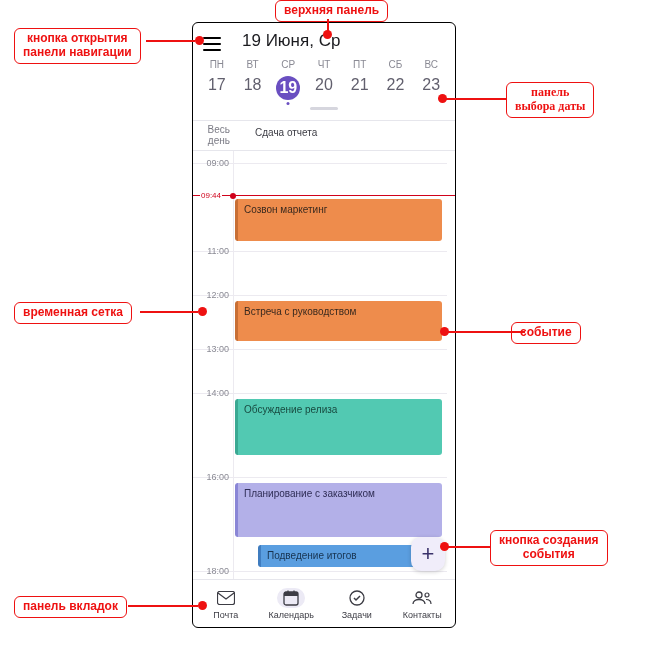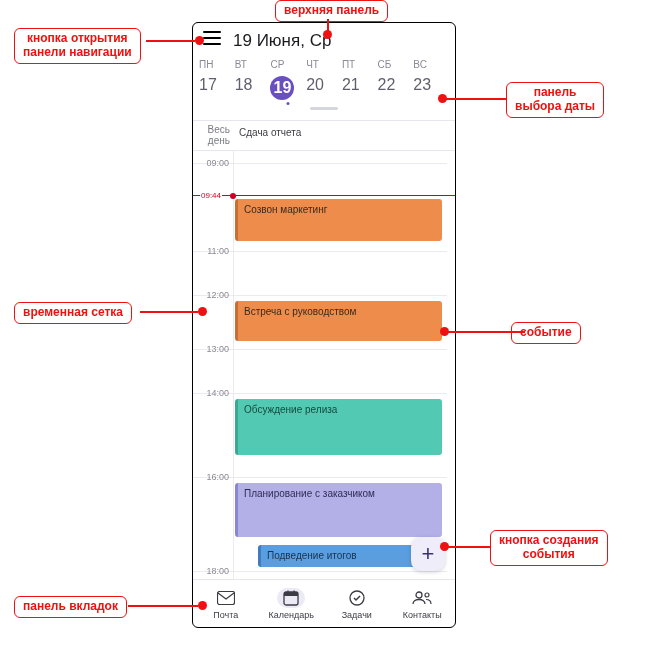--- a/index.html
+++ b/index.html
@@ -21,46 +21,46 @@
     border: 1px solid #000;
     border-radius: 6px;
     background: #fff;
     overflow: hidden;
     display: flex;
     flex-direction: column;
   }
   
   .hdr {
     display: flex;
-    align-items: flex-start;
-    gap: 12px;
+    align-items: flex-end;
+    gap: 21px;
     padding: 8px 10px 4px 10px;
   }
   .burger { width: 18px; height: 14px; position: relative; cursor: pointer; }
   .burger span, .burger::before, .burger::after {
     content: ""; position: absolute; left: 0; width: 18px; height: 2px; background: #000; border-radius: 1px;
   }
   .burger::before { top: 0; } .burger span { top: 6px; } .burger::after { top: 12px; }
   .title { font-size: 17px; font-weight: 500; color: #1b1b1f; }
   
   .week { padding: 2px 6px 4px 6px; }
   .dow, .dnum { display: flex; }
-  .dcell { flex: 1; text-align: left; }
+  .dcell { flex: 1; text-align: center; }
   .dow .dcell { font-size: 10px; color: #8a8a94; padding: 2px 0; }
   .dnum .dcell { font-size: 16px; color: #615f6d; padding: 4px 0; position: relative; cursor: pointer; }
   .dnum .dcell .bubble {
     display: inline-flex; align-items: center; justify-content: center;
     width: 24px; height: 24px; border-radius: 50%; background: #6a4fc1; color: #fff; font-weight: 600;
   }
   .dnum .dcell .dot { position: absolute; left: 50%; transform: translateX(-50%); bottom: -1px; width: 3px; height: 3px; border-radius: 50%; background: #6a4fc1; }
   .handle { width: 28px; height: 3px; background: #d6d6de; border-radius: 2px; margin: 3px auto 6px; }
   
   .allday { display: flex; border-top: 1px solid #e6e6ec; border-bottom: 1px solid #e6e6ec; font-size: 10px; }
   .allday .lab { width: 40px; padding: 4px 3px; color: #7a7a84; text-align: right; line-height: 1.05; }
-  .allday .ev { flex: 1; padding: 6px 6px; color: #3c3c44; }
+  .allday .ev { flex: 1; padding: 6px 6px; color: #3c3c44; margin-left: 16px; }
   
   .grid { flex: 1; position: relative; overflow: hidden; }
   .hour { position: absolute; left: 0; right: 8px; height: 44px; border-top: 1px solid #eceaf0; }
   .hlab { position: absolute; left: 0; width: 40px; top: -6px; text-align: right; padding-right: 4px; font-size: 9px; color: #8a8a94; }
   .gutter { position: absolute; left: 40px; top: 0; bottom: 0; width: 1px; background: #eceaf0; }
   .now { position: absolute; left: 0; right: 0; height: 0; border-top: 1px solid #d0021b; }
   .now .tick { position: absolute; left: 7px; top: -5px; font-size: 8px; color: #d0021b; background:#fff; padding:0 1px; }
   .now .ball { position: absolute; left: 37px; top: -3px; width: 6px; height: 6px; border-radius: 50%; background: #d0021b; }
   .evt {
     position: absolute; left: 42px; right: 13px; border-radius: 3px; padding: 5px 6px;
@@ -229,21 +229,21 @@
 <div class="aline" style="left:146px;top:40px;width:49px"></div>
 <div class="adot" style="left:195px;top:36px"></div>
 
 <div class="ann" style="left:275px;top:0px">
   <div class="albl">верхняя панель</div>
 </div>
 <div class="aline" style="left:327px;top:19px;width:1.5px;height:14px"></div>
 <div class="adot" style="left:323px;top:30px"></div>
 
 <div class="ann" style="left:506px;top:82px">
-  <div class="albl" style="white-space:pre;">панель
+  <div class="albl" style="white-space:pre;font-family:Liberation Serif, serif;">панель
 выбора даты</div>
 </div>
 <div class="aline" style="left:446px;top:98px;width:60px"></div>
 <div class="adot" style="left:438px;top:94px"></div>
 
 <div class="ann" style="left:14px;top:302px">
   <div class="albl">временная сетка</div>
 </div>
 <div class="aline" style="left:140px;top:311px;width:58px"></div>
 <div class="adot" style="left:198px;top:307px"></div>

